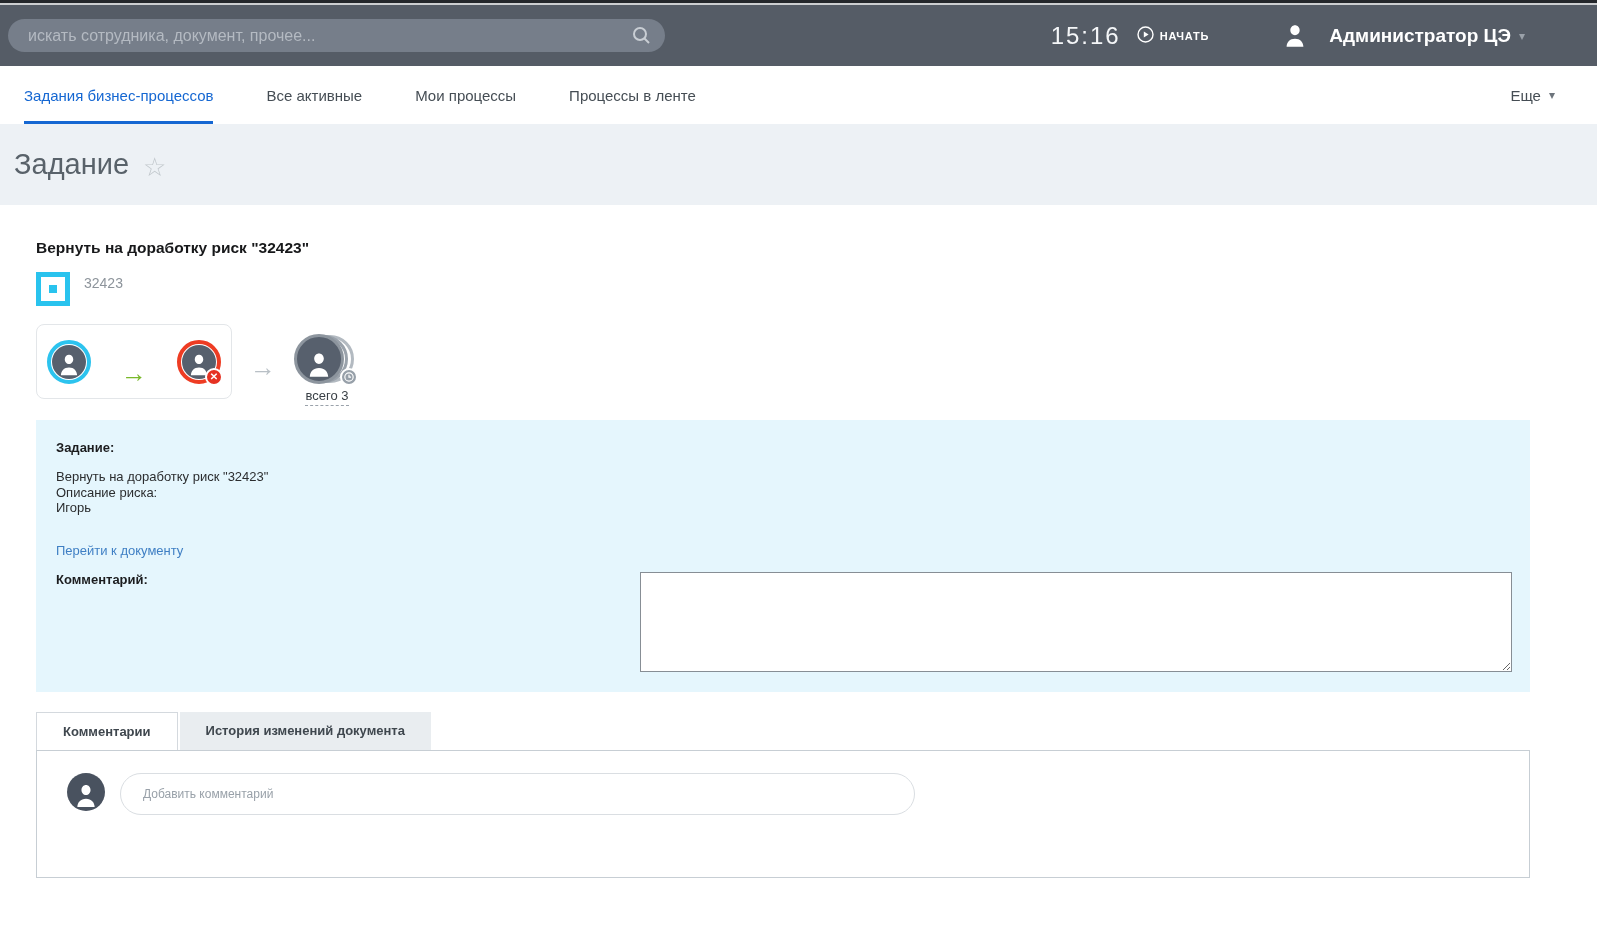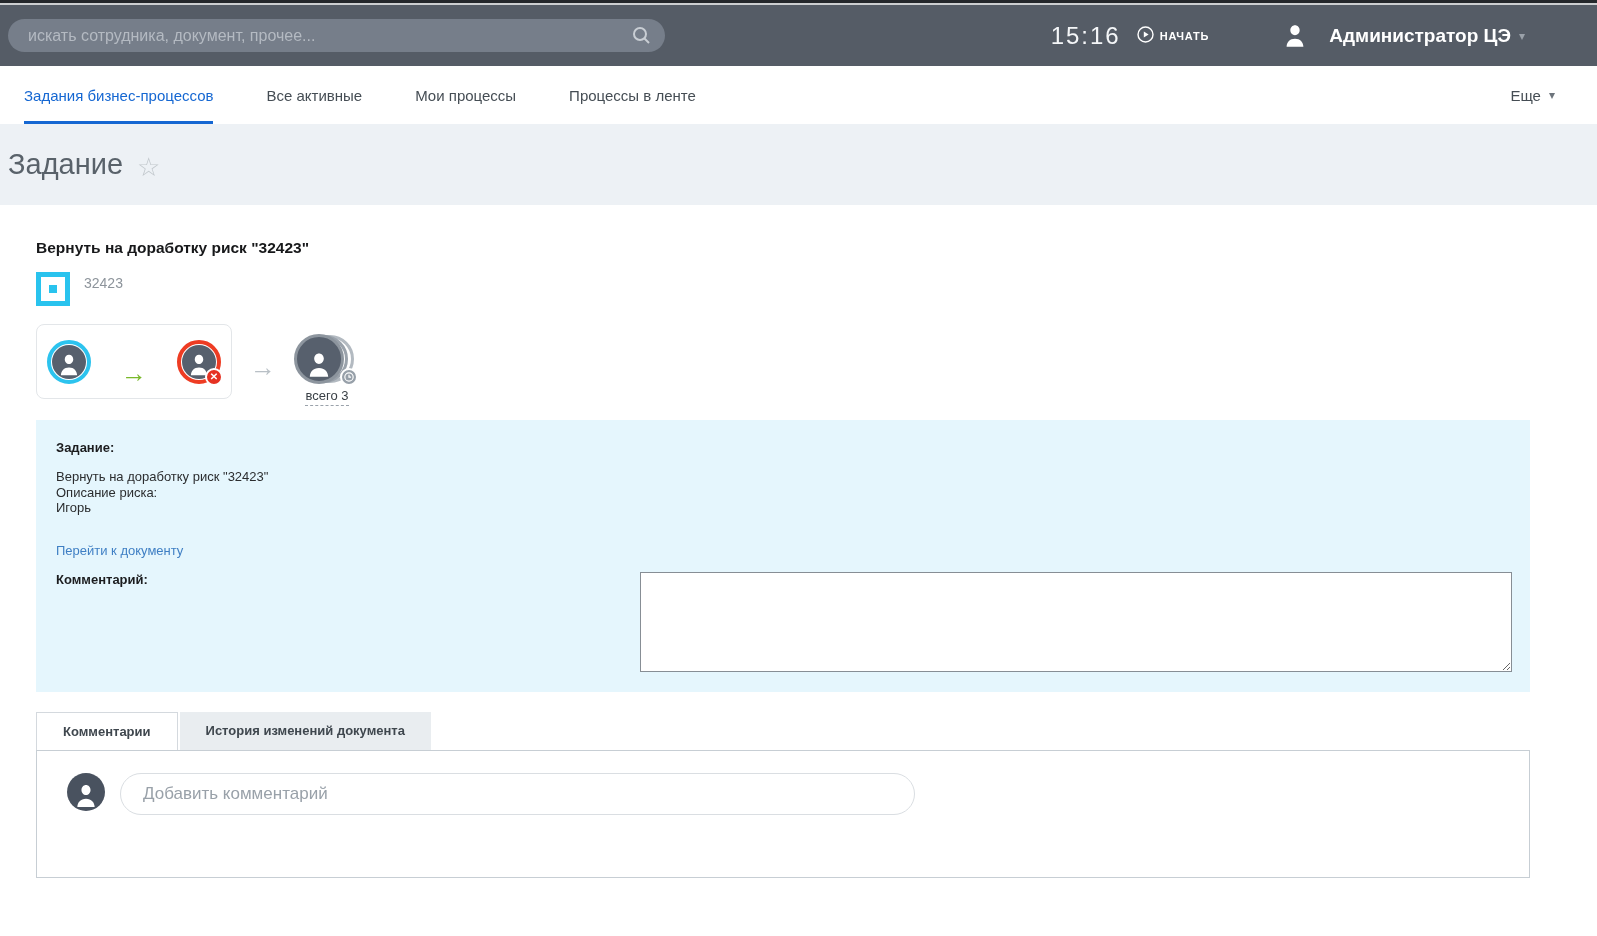--- a/index.html
+++ b/index.html
@@ -43,21 +43,21 @@
     margin-right: 53px; cursor: pointer; position: relative; white-space: nowrap;
   }
   .nav-tab.active { color: #1567d2; }
   .nav-tab.active::after {
     content: ""; position: absolute; left: 0; right: 0; bottom: 0; height: 3px; background: #1567d2;
   }
   .nav-more { margin-left: auto; display: flex; align-items: center; font-size: 15px; color: #454d54; cursor: pointer; }
   .nav-more .caret { color: #6d747c; }
 
   
-  .title-bar { height: 81px; background: #edf1f5; display: flex; align-items: center; padding-left: 8px; }
+  .title-bar { height: 81px; background: #edf1f5; display: flex; align-items: center; padding-left: 14px; }
   .page-title { font-size: 29px; font-weight: 300; color: #59626a; }
   .fav-star { font-size: 26px; color: #c2c8cd; margin-left: 14px; margin-top: 4px; cursor: pointer; line-height: 1; }
 
   
   .content { background: #fff; }
   .task-title { margin: 34px 0 0 36px; font-size: 15.5px; font-weight: bold; color: #17181a; }
 
   .doc-row { margin: 15px 0 0 36px; display: flex; align-items: flex-start; }
   .doc-icon {
     width: 34px; height: 34px; border: 5px solid #29c3ee; background: #fff;
@@ -121,21 +121,21 @@
     font-size: 13px; font-weight: bold; color: #3f474e; cursor: pointer; }
   .btab.active { background: #fff; border: 1px solid #d4d9de; border-bottom: none;
     position: relative; z-index: 2; margin-bottom: -1px; }
   .btab.inactive { background: #e9edf0; margin-left: 2px; }
 
   .comments-box { margin: 0 67px 0 36px; border: 1px solid #c7ced4; background: #fff;
     height: 128px; padding: 22px 0 0 30px; display: flex; align-items: flex-start; }
   .comment-avatar { width: 38px; height: 38px; border-radius: 50%; background: #49525f;
     overflow: hidden; display: flex; align-items: flex-end; justify-content: center; flex: none; }
   .comment-input { margin-left: 15px; width: 795px; height: 42px; border: 1px solid #dadee2;
-    border-radius: 21px; padding: 0 22px; font-size: 17px; color: #333;
+    border-radius: 21px; padding: 0 22px; font-size: 12px; color: #333;
     font-family: "Liberation Sans", sans-serif; outline: none; }
   .comment-input::placeholder { color: #99a1a9; }
 </style>
 </head>
 <body>
 
 <div class="strip-dark"></div>
 <div class="strip-light"></div>
 
 <header class="app-header">

